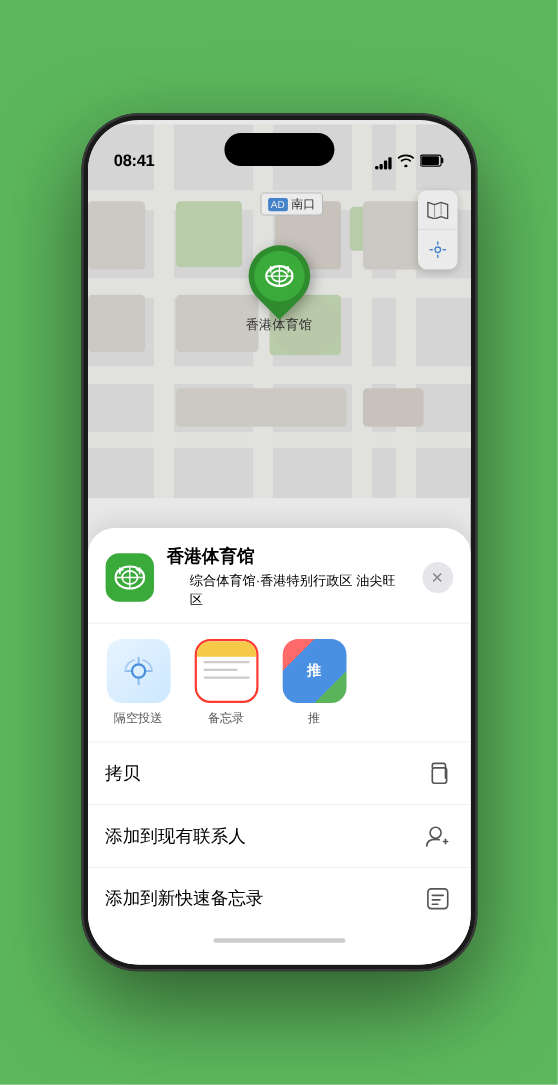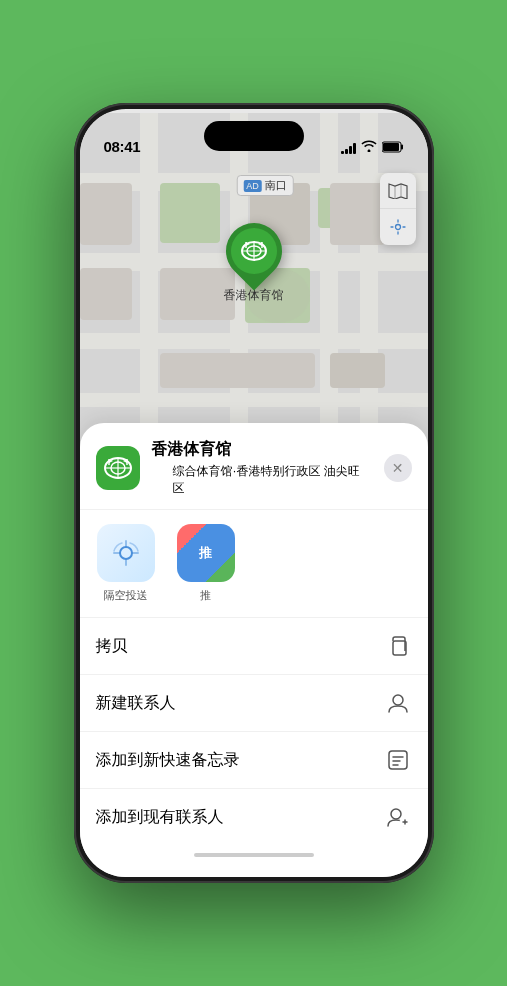--- a/index.html
+++ b/index.html
@@ -528,74 +528,76 @@
               <circle cx="17" cy="17" r="6" fill="none" stroke="#4a8fdb" stroke-width="2"></circle>
               <path d="M17 11 L17 5M17 23 L17 29M11 17 L5 17M23 17 L29 17" stroke="#4a8fdb" stroke-width="2" stroke-linecap="round" opacity="0.5"></path>
               <path d="M13 7 A12 12 0 0 0 5 15M21 7 A12 12 0 0 1 29 15" stroke="#4a8fdb" stroke-width="1.5" fill="none" stroke-linecap="round" opacity="0.4"></path>
             </svg>
           </div>
           <span class="share-label">隔空投送</span>
         </div>
 
 
 
+        <div class="share-item">
+          <div class="share-icon notes" style="border: 2.5px solid #ff3b30; border-radius: 14px; overflow: hidden; position: relative; background: white;">
+            <div class="notes-header-stripe"></div>
+            <div class="notes-lines">
+              <div class="notes-line"></div>
+              <div class="notes-line" style="width:75%;"></div>
+              <div class="notes-line"></div>
+            </div>
+          </div>
+          <span class="share-label">备忘录</span>
+        </div>
 
         <div class="share-item">
           <div class="share-icon more" style="background: linear-gradient(135deg, #ff6b6b 25%, #4a90e2 25%, #4a90e2 75%, #5ab55a 75%); display:flex; align-items:center; justify-content:center;">
             <span style="color:white; font-size:13px; font-weight:600;">推</span>
           </div>
           <span class="share-label">推</span>
         </div>
       </div>
 
       <div class="menu-item">
         <span class="menu-item-label">拷贝</span>
         <div class="menu-item-icon">
           <svg width="22" height="22" viewBox="0 0 22 22">
             <rect x="6" y="6" width="13" height="14" rx="2" stroke="#555" stroke-width="1.5" fill="none"></rect>
             <path d="M6 6 L6 4 Q6 2 8 2 H16 Q18 2 18 4 V16" stroke="#555" stroke-width="1.5" fill="none"></path>
           </svg>
         </div>
       </div>
 
-      <div class="menu-item">
-        <span class="menu-item-label">新建联系人</span>
-        <div class="menu-item-icon">
-          <svg width="22" height="22" viewBox="0 0 22 22">
-            <circle cx="11" cy="8" r="5" stroke="#555" stroke-width="1.5" fill="none"></circle>
-            <path d="M2 20 Q2 14 11 14 Q20 14 20 20" stroke="#555" stroke-width="1.5" fill="none" stroke-linecap="round"></path>
-          </svg>
-        </div>
-      </div>
-
-      <div class="menu-item">
-        <span class="menu-item-label">添加到新快速备忘录</span>
-        <div class="menu-item-icon">
-          <svg width="22" height="22" viewBox="0 0 22 22">
-            <rect x="2" y="2" width="18" height="18" rx="3" stroke="#555" stroke-width="1.5" fill="none"></rect>
-            <line x1="6" y1="8" x2="16" y2="8" stroke="#555" stroke-width="1.5" stroke-linecap="round"></line>
-            <line x1="6" y1="12" x2="13" y2="12" stroke="#555" stroke-width="1.5" stroke-linecap="round"></line>
-            <line x1="6" y1="16" x2="11" y2="16" stroke="#555" stroke-width="1.5" stroke-linecap="round"></line>
-          </svg>
-        </div>
-      </div>
 
       <div class="menu-item">
         <span class="menu-item-label">添加到现有联系人</span>
         <div class="menu-item-icon">
           <svg width="24" height="22" viewBox="0 0 24 22">
             <circle cx="10" cy="8" r="5" stroke="#555" stroke-width="1.5" fill="none"></circle>
             <path d="M2 20 Q2 14 10 14 Q18 14 18 20" stroke="#555" stroke-width="1.5" fill="none" stroke-linecap="round"></path>
             <circle cx="19" cy="16" r="5" fill="white" stroke="white" stroke-width="1"></circle>
             <line x1="17" y1="16" x2="21" y2="16" stroke="#555" stroke-width="1.5" stroke-linecap="round"></line>
             <line x1="19" y1="14" x2="19" y2="18" stroke="#555" stroke-width="1.5" stroke-linecap="round"></line>
           </svg>
         </div>
       </div>
 
+      <div class="menu-item">
+        <span class="menu-item-label">添加到新快速备忘录</span>
+        <div class="menu-item-icon">
+          <svg width="22" height="22" viewBox="0 0 22 22">
+            <rect x="2" y="2" width="18" height="18" rx="3" stroke="#555" stroke-width="1.5" fill="none"></rect>
+            <line x1="6" y1="8" x2="16" y2="8" stroke="#555" stroke-width="1.5" stroke-linecap="round"></line>
+            <line x1="6" y1="12" x2="13" y2="12" stroke="#555" stroke-width="1.5" stroke-linecap="round"></line>
+            <line x1="6" y1="16" x2="11" y2="16" stroke="#555" stroke-width="1.5" stroke-linecap="round"></line>
+          </svg>
+        </div>
+      </div>
+
 
       <div style="display:flex;justify-content:center;padding:8px 0 0;">
         <div style="width:120px;height:4px;background:#000;border-radius:4px;opacity:0.2;"></div>
       </div>
     </div>
 
   </div>
 </div>
 
 </body></html>

